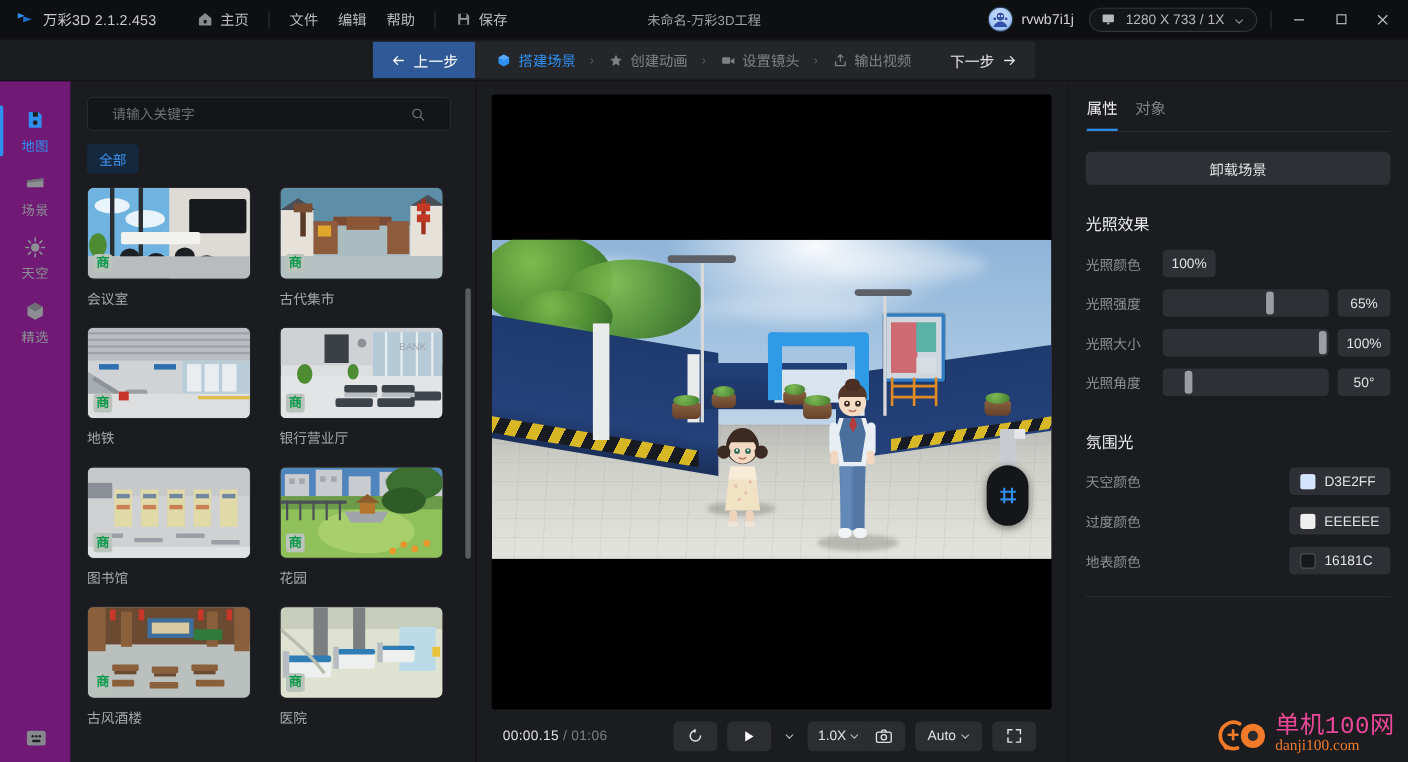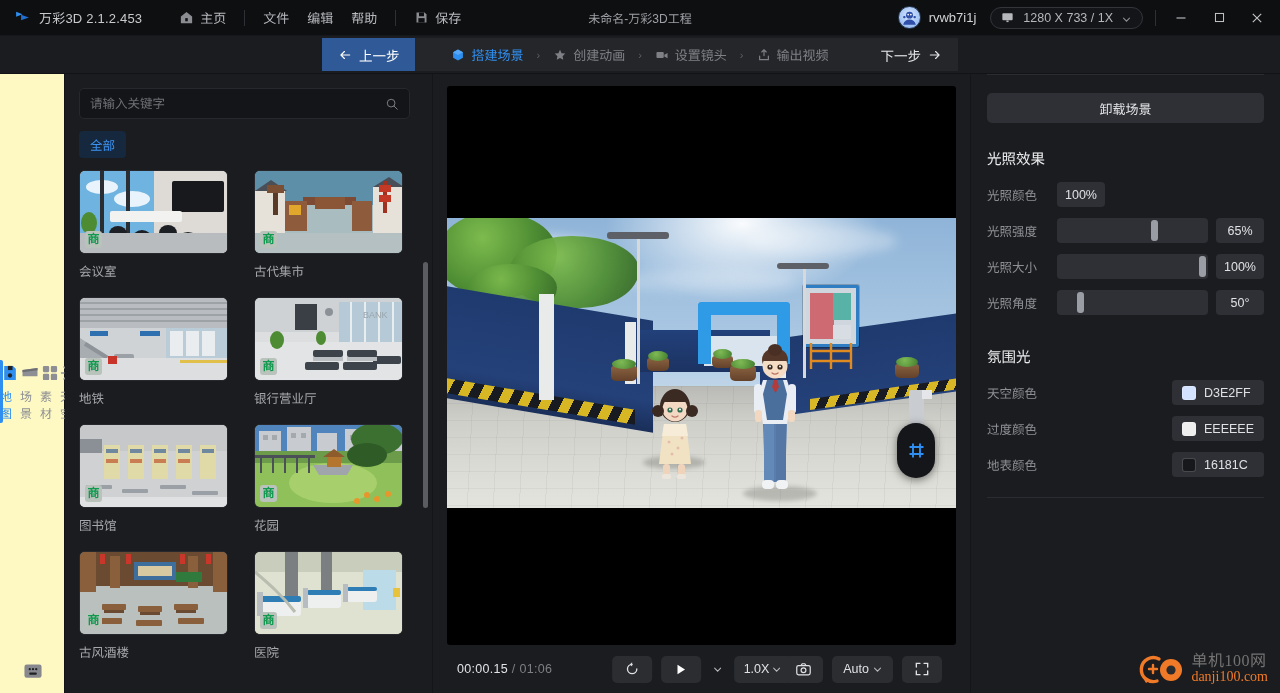--- a/index.html
+++ b/index.html
@@ -69,37 +69,37 @@
     border-bottom: 1px solid #121316;
   }
   .steps-wrap { display: flex; align-items: stretch; height: 33px; }
   .nav-btn {
     background: #2f5a97; color: #fff; font-size: 13.5px;
     display: flex; align-items: center; gap: 7px;
     padding: 0 16px; cursor: default; white-space: nowrap;
   }
   .nav-btn.next { background: #25262a; color: #e3e4e7; }
   .steps-mid {
-    background: #25262a; display: flex; align-items: center; padding: 0 27px; gap: 2px;
+    background: #25262a; display: flex; align-items: center; padding: 0 10px; gap: 2px;
   }
   .step {
     display: flex; align-items: center; gap: 6px;
     font-size: 13px; color: #7e8086; padding: 0 9px; white-space: nowrap;
   }
   .step.active { color: #2f8ff0; }
   .step .sicon { width: 14px; height: 14px; display: inline-block; }
   .step-arrow { color: #5d5f65; font-size: 11px; padding: 0 2px; }
 
   
   .body { flex: 1; display: flex; min-height: 0; background: #1b1c1f; }
 
   
   .rail {
-    width: 65px; min-width: 65px; background: #fef9c3;
-    display: flex; flex-direction: row; align-items: center;
+    width: 65px; min-width: 65px; background: #701a75;
+    display: flex; flex-direction: column; align-items: center;
     padding-top: 16px; position: relative; border-right: 1px solid #131417;
   }
   .rail-item {
     width: 65px; padding: 9px 0 8px; display: flex; flex-direction: column;
     align-items: center; gap: 4px; position: relative; cursor: default;
   }
   .rail-item .ricon { width: 20px; height: 20px; display: block; color: #8d8f95; }
   .rail-item .rlabel { font-size: 12px; color: #8d8f95; letter-spacing: .5px; }
   .rail-item.active .ricon { color: #2f8ff0; }
   .rail-item.active .rlabel { color: #2f8ff0; }
@@ -112,21 +112,21 @@
 
   
   .assets {
     width: 368px; min-width: 368px; background: #1b1c1f;
     display: flex; flex-direction: column; position: relative;
     border-right: 1px solid #141518; padding: 0 0 0 0;
   }
   .search-row { padding: 14px 22px 0 14px; }
   .searchbox {
     height: 31px; background: #141518; border: 1px solid #26282d; border-radius: 5px;
-    display: flex; align-items: center; padding: 0 10px;
+    display: flex; align-items: center; padding: 0 22px;
   }
   .searchbox input {
     flex: 1; background: transparent; border: none; outline: none;
     color: #d4d5d8; font-size: 12.5px; font-family: inherit;
   }
   .searchbox input::placeholder { color: #6e7075; }
   .search-ic { width: 14px; height: 14px; color: #7b7d82; flex: 0 0 auto; }
   .chips { padding: 12px 14px 8px; display: flex; gap: 8px; }
   .chip {
     font-size: 12.5px; color: #3c93f2; background: #16283d;
@@ -309,21 +309,21 @@
   }
   .divider-line { height: 1px; background: #2a2c31; margin-top: 20px; }
 
   
   .watermark {
     position: absolute; right: 12px; bottom: 6px; display: flex; align-items: center; gap: 4px;
     pointer-events: none;
   }
   .wm-mark { width: 52px; height: 36px; position: relative; }
   .wm-text { line-height: 1.05; }
-  .wm-l1 { font-size: 16px; color: #737373; letter-spacing: .5px; font-family: Liberation Serif, serif; }
+  .wm-l1 { font-size: 22px; color: #ec4899; letter-spacing: .5px; font-family: Liberation Mono, monospace; }
   .wm-l2 { font-size: 14px; color: #f07a28; font-family: "Liberation Serif", serif; }
 </style>
 </head>
 <body>
 
 <div class="app">
 
   <div class="titlebar">
     <div class="brand">
       <span class="brand-logo">
@@ -488,31 +488,20 @@
         <span class="rlabel">地图</span>
       </div>
       <div class="rail-item">
         <span class="ricon">
           <svg viewBox="0 0 24 24" width="20" height="20">
               <path d="M3 8.5l18-2.5v10H3v-7.5z" fill="currentColor"></path>
               <path d="M3 8.5L21 6v2.6L3 11.1V8.5z" fill="#6c6e73"></path>
             </svg>
         </span>
         <span class="rlabel">场景</span>
-      </div>
-      <div class="rail-item">
-        <span class="ricon">
-          <svg viewBox="0 0 24 24" width="20" height="20">
-              <rect x="3.5" y="3.5" width="7.5" height="7.5" rx="1.4" fill="currentColor"></rect>
-              <rect x="13" y="3.5" width="7.5" height="7.5" rx="1.4" fill="currentColor"></rect>
-              <rect x="3.5" y="13" width="7.5" height="7.5" rx="1.4" fill="currentColor"></rect>
-              <rect x="13" y="13" width="7.5" height="7.5" rx="1.4" fill="currentColor"></rect>
-            </svg>
-        </span>
-        <span class="rlabel">素材</span>
       </div>
       <div class="rail-item">
         <span class="ricon">
           <svg viewBox="0 0 24 24" width="20" height="20">
               <circle cx="12" cy="12" r="4.6" fill="currentColor"></circle>
               <g stroke="currentColor" stroke-width="1.7" stroke-linecap="round">
                 <path d="M12 1.8v3M12 19.2v3M1.8 12h3M19.2 12h3M4.8 4.8l2.1 2.1M17.1 17.1l2.1 2.1M19.2 4.8l-2.1 2.1M6.9 17.1l-2.1 2.1"></path>
               </g>
             </svg>
         </span>
@@ -1004,20 +993,28 @@
                 <g stroke="#e0e1e4" stroke-width="2" fill="none" stroke-linecap="round">
                   <path d="M3.5 9V3.5H9M15 3.5h5.5V9M20.5 15v5.5H15M9 20.5H3.5V15"></path>
                 </g>
               </svg>
           </div>
         </div>
       </div>
     </div>
 
     <div class="props">
+      <div class="ptabs">
+        <div class="ptab active">
+          <span>属性</span>
+        </div>
+        <div class="ptab">
+          <span>对象</span>
+        </div>
+      </div>
       <div class="ptab-line"></div>
 
       <div class="unload-btn">
         <span>卸载场景</span>
       </div>
 
       <div class="sec-title">光照效果</div>
 
       <div class="prow">
         <span class="plabel">光照颜色</span>

